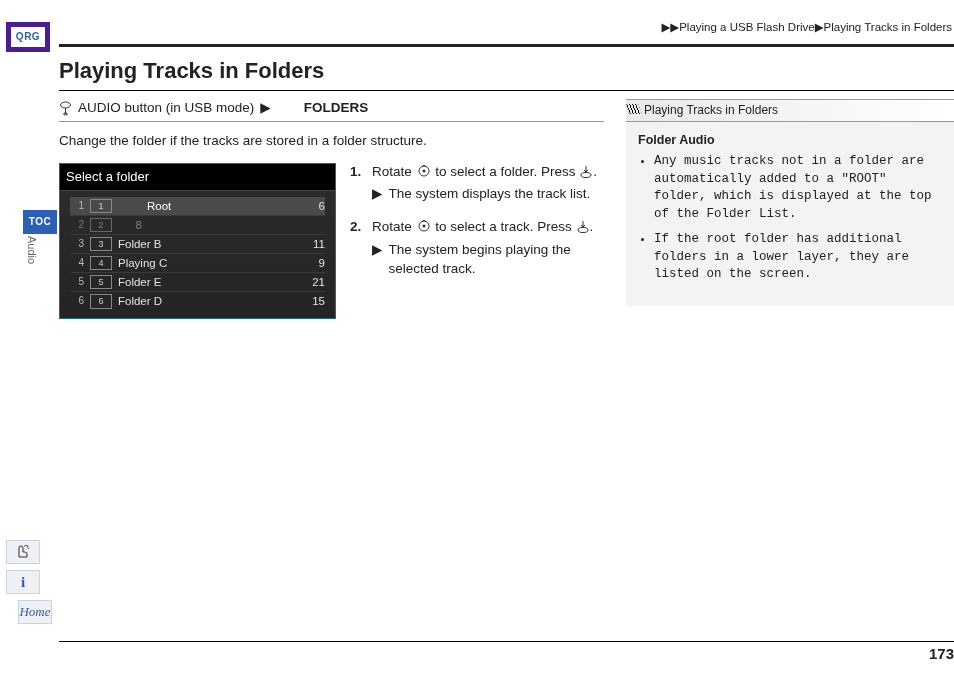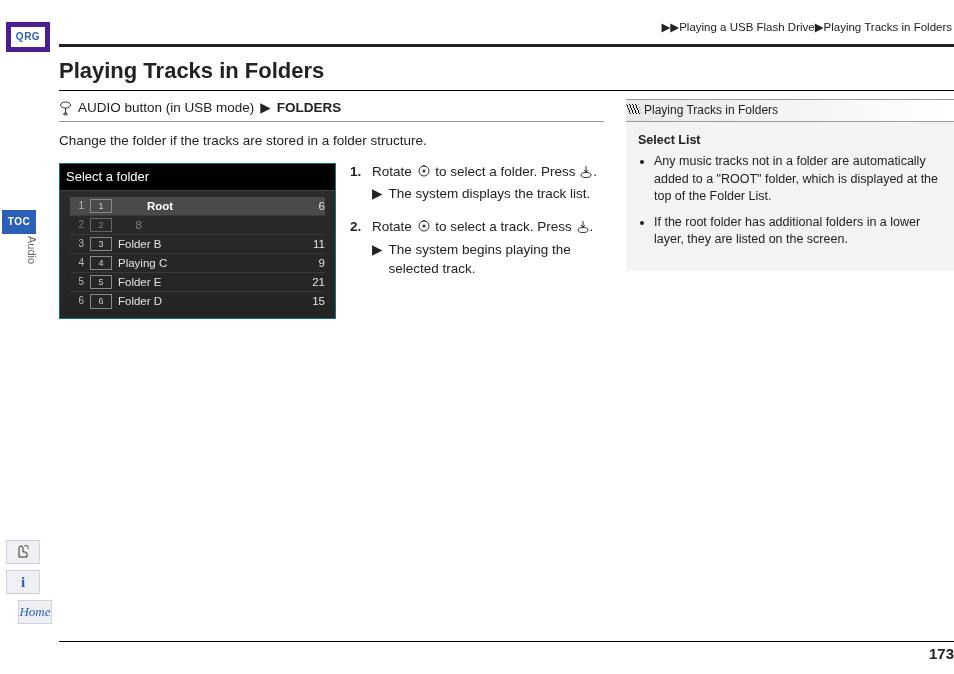--- a/index.html
+++ b/index.html
@@ -1,41 +1,41 @@
 <!DOCTYPE html>
 <html><head>
 <meta charset="utf-8">
 <style>
   html,body{margin:0;padding:0;background:#fff;font-family:"Helvetica Neue",Arial,sans-serif;color:#222;font-size:13.5px;line-height:1.4;}
   .page{position:relative;width:954px;height:674px;margin:0 auto;}
 
   
   .sidecol{position:absolute;left:0;top:0;width:48px;height:664px;}
   .tab-qrg{position:absolute;left:6px;top:22px;width:34px;height:20px;border:5px solid #4c1d95;color:#2c60b6;font-size:10px;font-weight:bold;display:flex;align-items:center;justify-content:center;letter-spacing:.5px;}
-  .tab-toc{position:absolute;left:2px;top:210px;width:34px;height:24px;background:#2c60b6;color:#fff;font-size:10px;font-weight:bold;display:flex;align-items:center;justify-content:center;letter-spacing:.5px;}
+  .tab-toc{position:absolute;left:23px;top:210px;width:34px;height:24px;background:#2c60b6;color:#fff;font-size:10px;font-weight:bold;display:flex;align-items:center;justify-content:center;letter-spacing:.5px;}
   .tab-audio{position:absolute;left:24px;top:236px;writing-mode:vertical-rl;font-size:11px;color:#666;}
   .tab-hand{position:absolute;left:6px;top:540px;width:32px;height:22px;background:#eef0f4;border:1px solid #ccd3e0;display:flex;align-items:center;justify-content:center;font-size:14px;}
   .tab-info{position:absolute;left:6px;top:570px;width:32px;height:22px;background:#eef0f4;border:1px solid #ccd3e0;display:flex;align-items:center;justify-content:center;color:#2c60b6;font-weight:bold;font-family:serif;font-size:15px;}
   .tab-home{position:absolute;left:18px;top:600px;width:32px;height:22px;background:#eef0f4;border:1px solid #ccd3e0;display:flex;align-items:center;justify-content:center;font-style:italic;font-family:"Brush Script MT",cursive;color:#2c60b6;font-size:13px;}
 
   
   .topbread{position:absolute;left:59px;right:0;top:19px;font-size:11.5px;color:#222;text-align:right;padding-right:2px;}
   .toprule{position:absolute;left:59px;right:0;top:44px;height:2px;background:#222;}
   .toprule2{position:absolute;left:59px;right:0;top:46px;height:.5px;background:#222;}
 
   
   .main{position:absolute;left:59px;right:0;top:56px;}
   .h1{font-size:22px;font-weight:bold;margin:0 0 3px 0;}
   .h1rule{border:none;border-top:1px solid #000;margin:0 0 8px 0;}
   .colL{float:left;width:545px;}
   .colR{float:right;width:328px;}
 
   .navline{font-size:13.5px;margin-bottom:3px;display:flex;align-items:center;gap:6px;}
   .hg-icon{display:inline-block;width:13px;height:14px;vertical-align:-2px;}
-  .cmd-bold{font-weight:bold;}
+  .cmd-bold{font-weight:bold;margin-left:27px;}
   .sep{height:1px;background:#999;margin:2px 0 10px 0;}
 
   .intro{margin-bottom:12px;}
 
   .stepswrap{display:flex;gap:14px;}
   .screen{flex:0 0 275px;}
   .steps{flex:1;}
   ol.steplist{margin:0;padding:0;list-style:none;}
   ol.steplist>li{display:flex;gap:6px;margin-bottom:14px;}
   ol.steplist .num{font-weight:bold;min-width:16px;}
@@ -43,34 +43,34 @@
   .play-tri{color:#222;}
   .rot-icon{display:inline-block;width:16px;height:14px;vertical-align:-2px;}
   .press-icon{display:inline-block;width:14px;height:14px;vertical-align:-3px;}
 
   
   .sidehead{background:linear-gradient(to right,#e9e9e9,#fff);border-top:1px solid #999;border-bottom:1px solid #999;font-size:12px;padding:2px 4px 2px 18px;position:relative;}
   .sidehead:before{content:"";position:absolute;left:2px;top:4px;width:12px;height:10px;background:repeating-linear-gradient(90deg,#000 0 1px,transparent 1px 3px);transform:skewX(20deg);}
   .panel{background:#f3f3f3;padding:10px 12px 14px 12px;font-size:12.5px;}
   .panel .pt{font-weight:bold;margin-bottom:4px;}
   .panel ul{margin:0;padding-left:16px;}
-  .panel li{margin-bottom:8px;}
+  .panel li{margin-bottom:8px;font-family:Liberation Mono, monospace;}
 
   
   .sim{width:275px;border:1px solid #0f766e;background:#f0abfc;color:#ddd;font-family:Arial,sans-serif;font-size:11.5px;}
   .sim-title{background:#000;color:#fff;font-size:13px;padding:4px 6px;border-bottom:1px solid #444;font-family:"Helvetica Neue",Arial,sans-serif;}
   .sim-body{background:linear-gradient(#2b2b2b,#242424);padding:6px 10px 8px 10px;}
   .sim-row{display:flex;align-items:center;gap:6px;padding:1px 0;border-bottom:1px solid #3a3a3a;}
   .sim-row:last-child{border-bottom:none;}
   .sim-idx{width:14px;text-align:right;color:#bbb;font-size:10px;}
   .sim-box{border:1px solid #888;padding:0 3px;font-size:9px;color:#ccc;min-width:14px;text-align:center;}
   .sim-name{flex:1;color:#e2e2e2;}
   .sim-count{width:24px;text-align:right;color:#e2e2e2;}
   .sim-row.sel{background:#4a4a4a;}
-  .sim-row.sel .sim-name{color:#fff;font-weight:bold;padding-left:29px;}
+  .sim-row.sel .sim-name{color:#fff;font-weight:normal;padding-left:29px;}
   .sim-row.dim .sim-name{color:#7d7d7d;}
   .sim-row.dim .sim-count,.sim-row.dim .sim-box,.sim-row.dim .sim-idx{color:#7d7d7d;border-color:#666;}
 
   
   .pageno{position:absolute;right:0;bottom:10px;font-weight:bold;font-size:15px;}
   .botrule{position:absolute;left:59px;right:0;bottom:32px;height:1px;background:#000;}
 
   
   svg{overflow:visible;}
 </style>
@@ -202,21 +202,21 @@
                 </div>
               </li>
             </ol>
         </div>
       </div>
     </div>
 
     <div class="colR">
       <div class="sidehead">Playing Tracks in Folders</div>
       <div class="panel">
-        <div class="pt">Select List</div>
+        <div class="pt">Folder Audio</div>
         <ul id="panel-ul">
             <li>Any music tracks not in a folder are automatically added to a "ROOT" folder, which is displayed at the top of the Folder List.</li>
             <li>If the root folder has additional folders in a lower layer, they are listed on the screen.</li>
           </ul>
       </div>
     </div>
   </div>
 
   <div class="botrule"></div>
   <div class="pageno">173</div>

